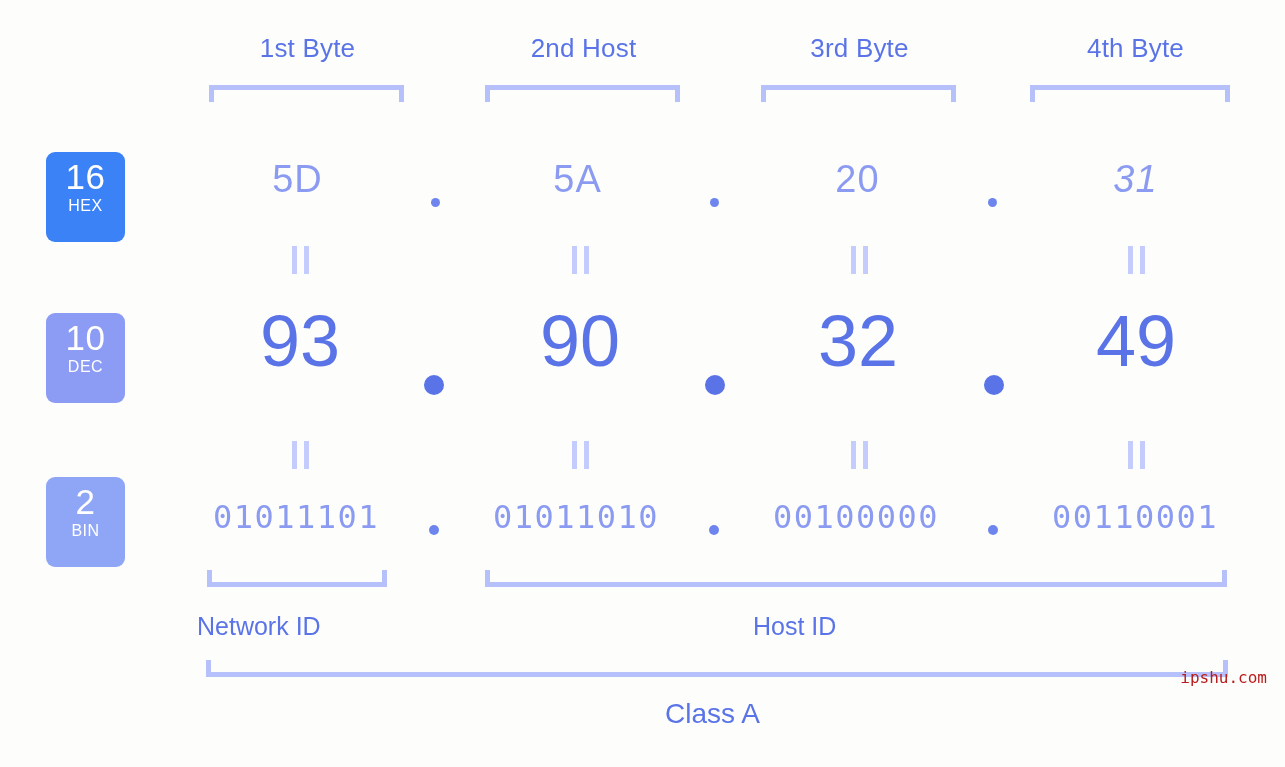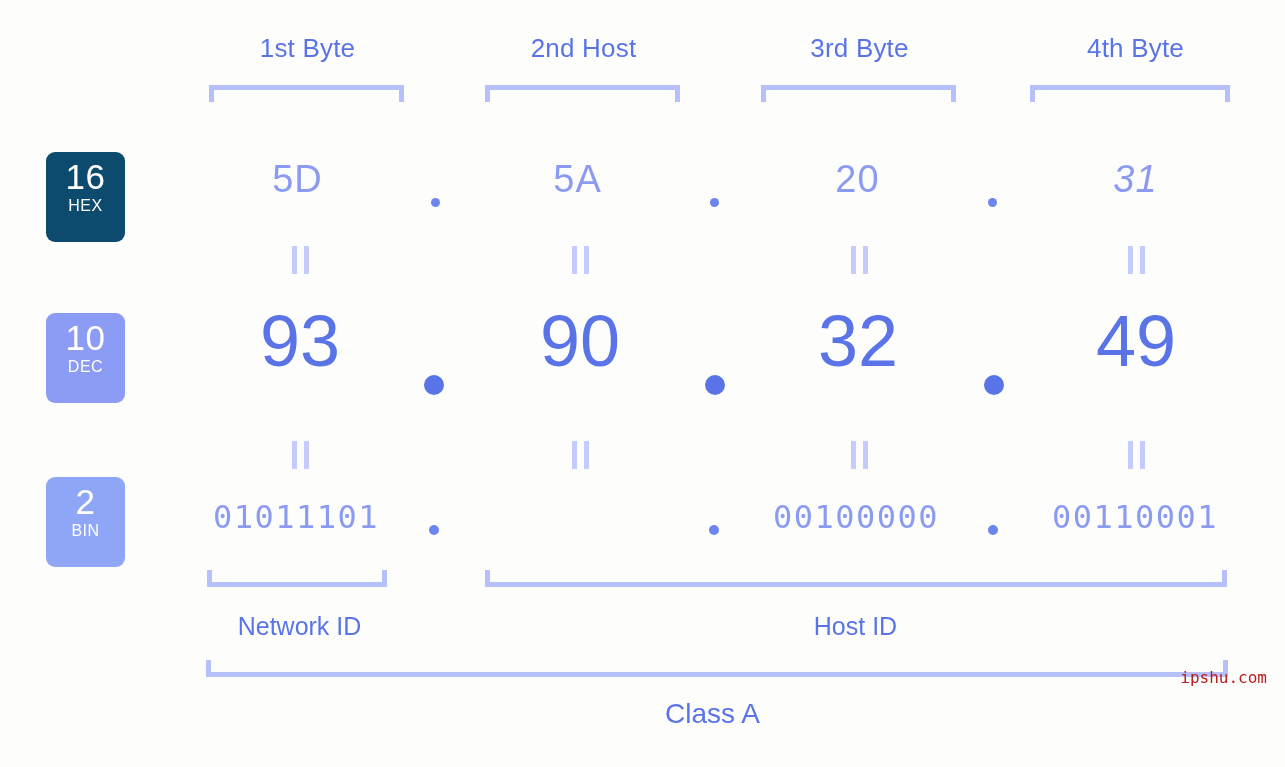--- a/index.html
+++ b/index.html
@@ -70,21 +70,21 @@
     font-weight: 400;
     letter-spacing: 0.5px;
   }
   .badge .abbr {
     display: block;
     font-size: 16px;
     font-weight: 400;
     margin-top: 4px;
     letter-spacing: 0.5px;
   }
-  #badge-hex { top: 152px; height: 90px; background: #0c4a6e; }
+  #badge-hex { top: 152px; height: 90px; background: #3b82f6; }
   #badge-dec { top: 313px; height: 90px; background: #8c9bf4; }
   #badge-bin { top: 477px; height: 90px; background: #8fa6f7; }
 
   
   .val {
     position: absolute;
     text-align: center;
     white-space: nowrap;
     font-family: "DejaVu Sans Mono", monospace;
   }
@@ -136,21 +136,20 @@
     background: #c3ccfc;
   }
   .eq-top { top: 246px; }
   .eq-bot { top: 441px; }
 
   
   .id-label {
     position: absolute;
     font-size: 25px;
     color: #5a74e8;
-    text-align: center;
     white-space: nowrap;
     font-family: "Liberation Sans", sans-serif;
   }
 
   .class-label {
     position: absolute;
     font-size: 28px;
     color: #5a74e8;
     text-align: center;
     white-space: nowrap;
@@ -243,20 +242,21 @@
       <i></i>
     </div>
 
   <div class="badge" id="badge-bin">
     <span class="num">2</span>
     <span class="abbr">BIN</span>
   </div>
 
   <div class="val bin-val" style="left:196px;width:200px;">01011101</div>
   <div class="dot dot-bin" style="left:429px;"></div>
+  <div class="val bin-val" style="left:476px;width:200px;">01011010</div>
   <div class="dot dot-bin" style="left:709px;"></div>
   <div class="val bin-val" style="left:756px;width:200px;">00100000</div>
   <div class="dot dot-bin" style="left:988px;"></div>
   <div class="val bin-val" style="left:1035px;width:200px;">00110001</div>
 
   <div class="bracket bracket-up" style="left:207px;top:570px;width:180px;"></div>
   <div class="id-label" style="left:197px;top:612px;width:205px;">Network ID</div>
 
   <div class="bracket bracket-up" style="left:485px;top:570px;width:742px;"></div>
   <div class="id-label" style="left:753px;top:612px;width:205px;">Host ID</div>

